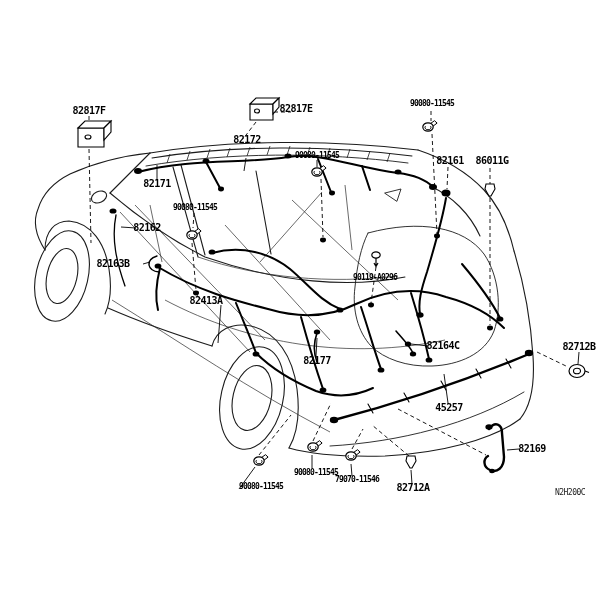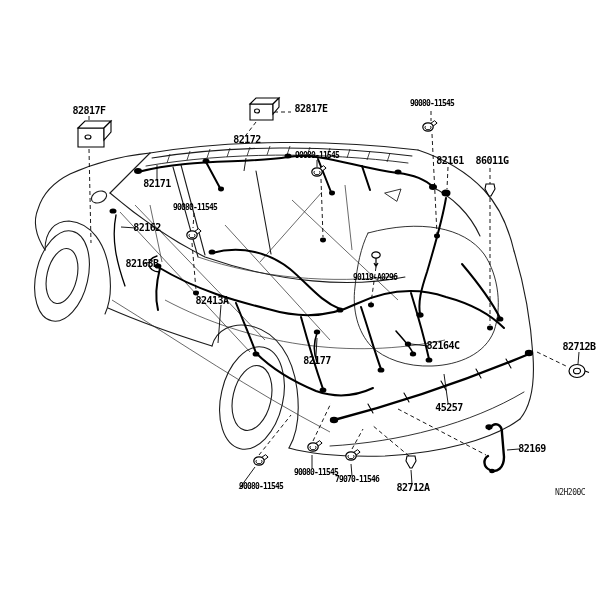--- a/index.html
+++ b/index.html
@@ -215,32 +215,32 @@
         <path d="M250,104 h23 v16 h-23 z"></path>
         <path d="M250,104 l6,-6 h23 l-6,6 z"></path>
         <path d="M273,104 l6,-6 v9 l-6,7 z"></path>
         <ellipse cx="257" cy="111" rx="2.5" ry="2" fill="none"></ellipse>
       </g>
     </g>
   </svg>
 
   <div id="labels">
       <div class="part-label" style="left: 89px; top: 111px;">82817F</div>
-      <div class="part-label" style="left: 311px; top: 109px;">82817E</div>
+      <div class="part-label" style="left: 296px; top: 109px;">82817E</div>
       <div class="part-label part-label--sm" style="left: 432px; top: 104px;">90080-11545</div>
       <div class="part-label" style="left: 247px; top: 140px;">82172</div>
       <div class="part-label part-label--sm" style="left: 317px; top: 156px;">90080-11545</div>
       <div class="part-label" style="left: 450px; top: 161px;">82161</div>
       <div class="part-label" style="left: 492px; top: 161px;">86011G</div>
       <div class="part-label" style="left: 157px; top: 184px;">82171</div>
       <div class="part-label part-label--sm" style="left: 195px; top: 208px;">90080-11545</div>
       <div class="part-label" style="left: 147px; top: 228px;">82162</div>
-      <div class="part-label" style="left: 142px; top: 264px; text-align: right;">82163B</div>
+      <div class="part-label" style="left: 113px; top: 264px; text-align: right;">82163B</div>
       <div class="part-label part-label--sm" style="left: 375px; top: 278px;">90119-A0296</div>
-      <div class="part-label" style="left: 212px; top: 301px;">82413A</div>
+      <div class="part-label" style="left: 206px; top: 301px;">82413A</div>
       <div class="part-label" style="left: 443px; top: 346px;">82164C</div>
       <div class="part-label" style="left: 579px; top: 347px; text-align: right;">82712B</div>
       <div class="part-label" style="left: 317px; top: 361px;">82177</div>
       <div class="part-label" style="left: 449px; top: 408px;">45257</div>
       <div class="part-label" style="left: 532px; top: 449px; text-align: right;">82169</div>
       <div class="part-label part-label--sm" style="left: 316px; top: 473px;">90080-11545</div>
       <div class="part-label part-label--sm" style="left: 357px; top: 480px;">79070-11546</div>
       <div class="part-label part-label--sm" style="left: 261px; top: 487px;">90080-11545</div>
       <div class="part-label" style="left: 413px; top: 488px;">82712A</div>
     </div>

